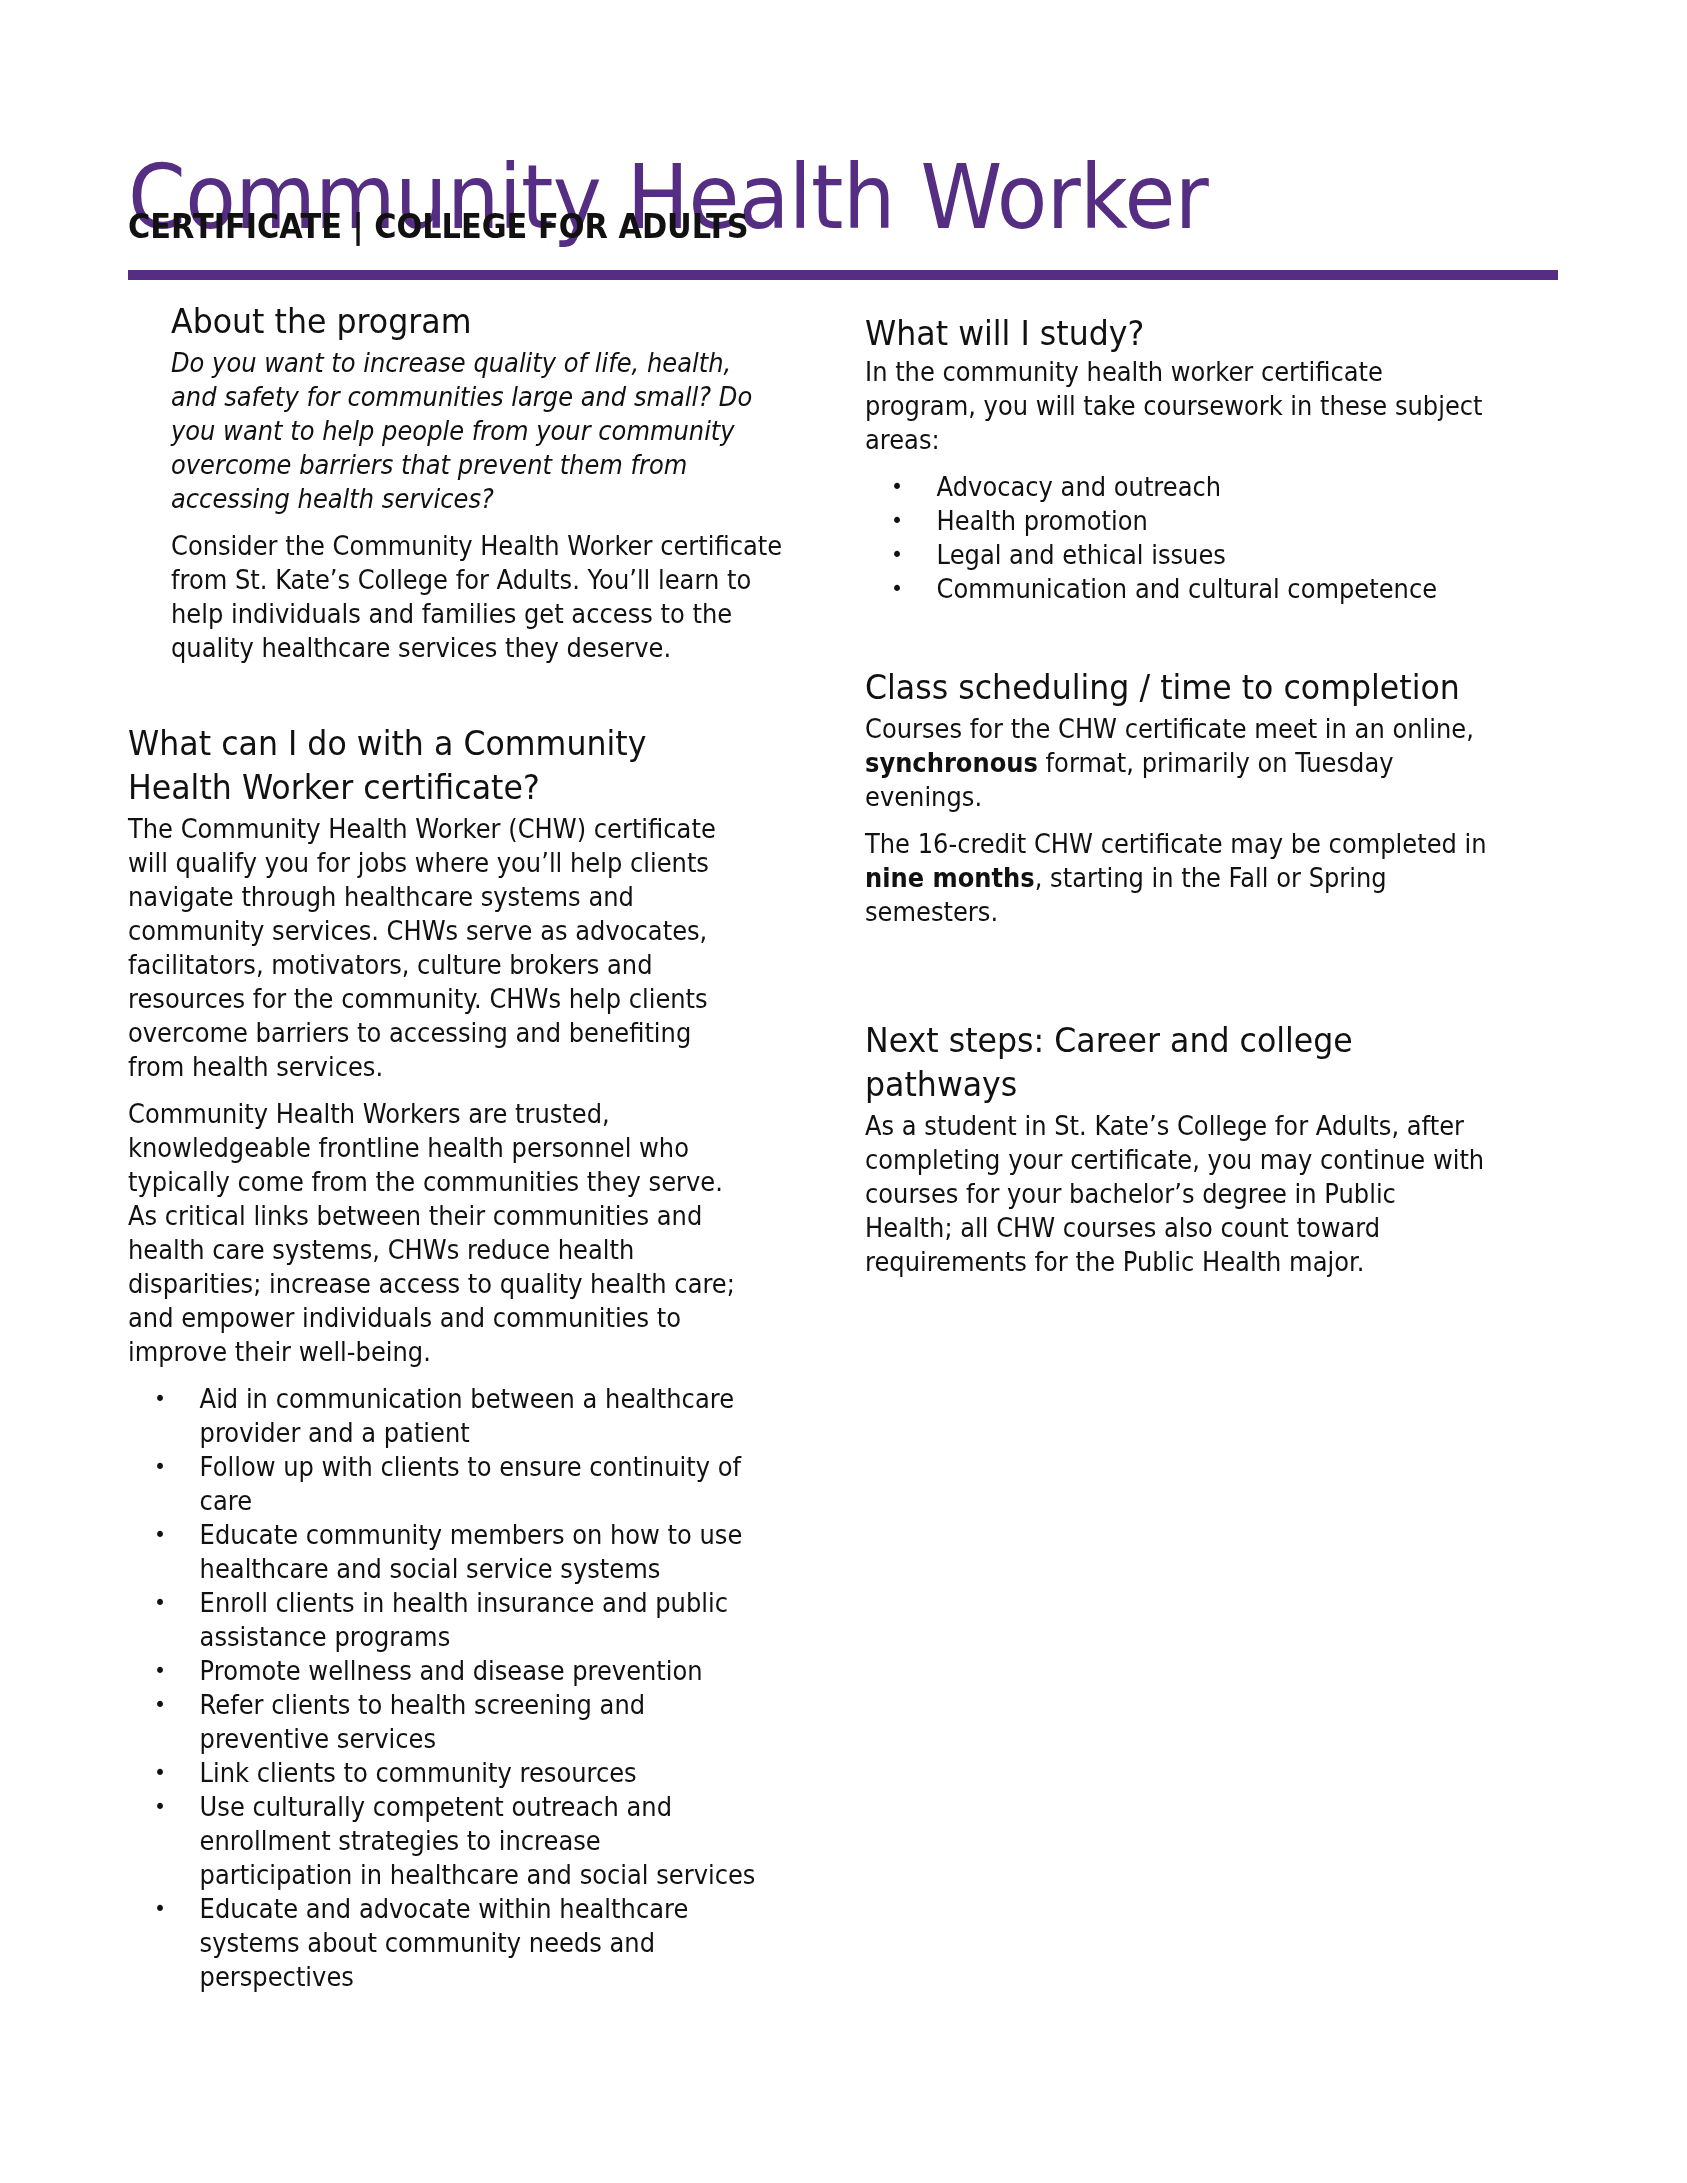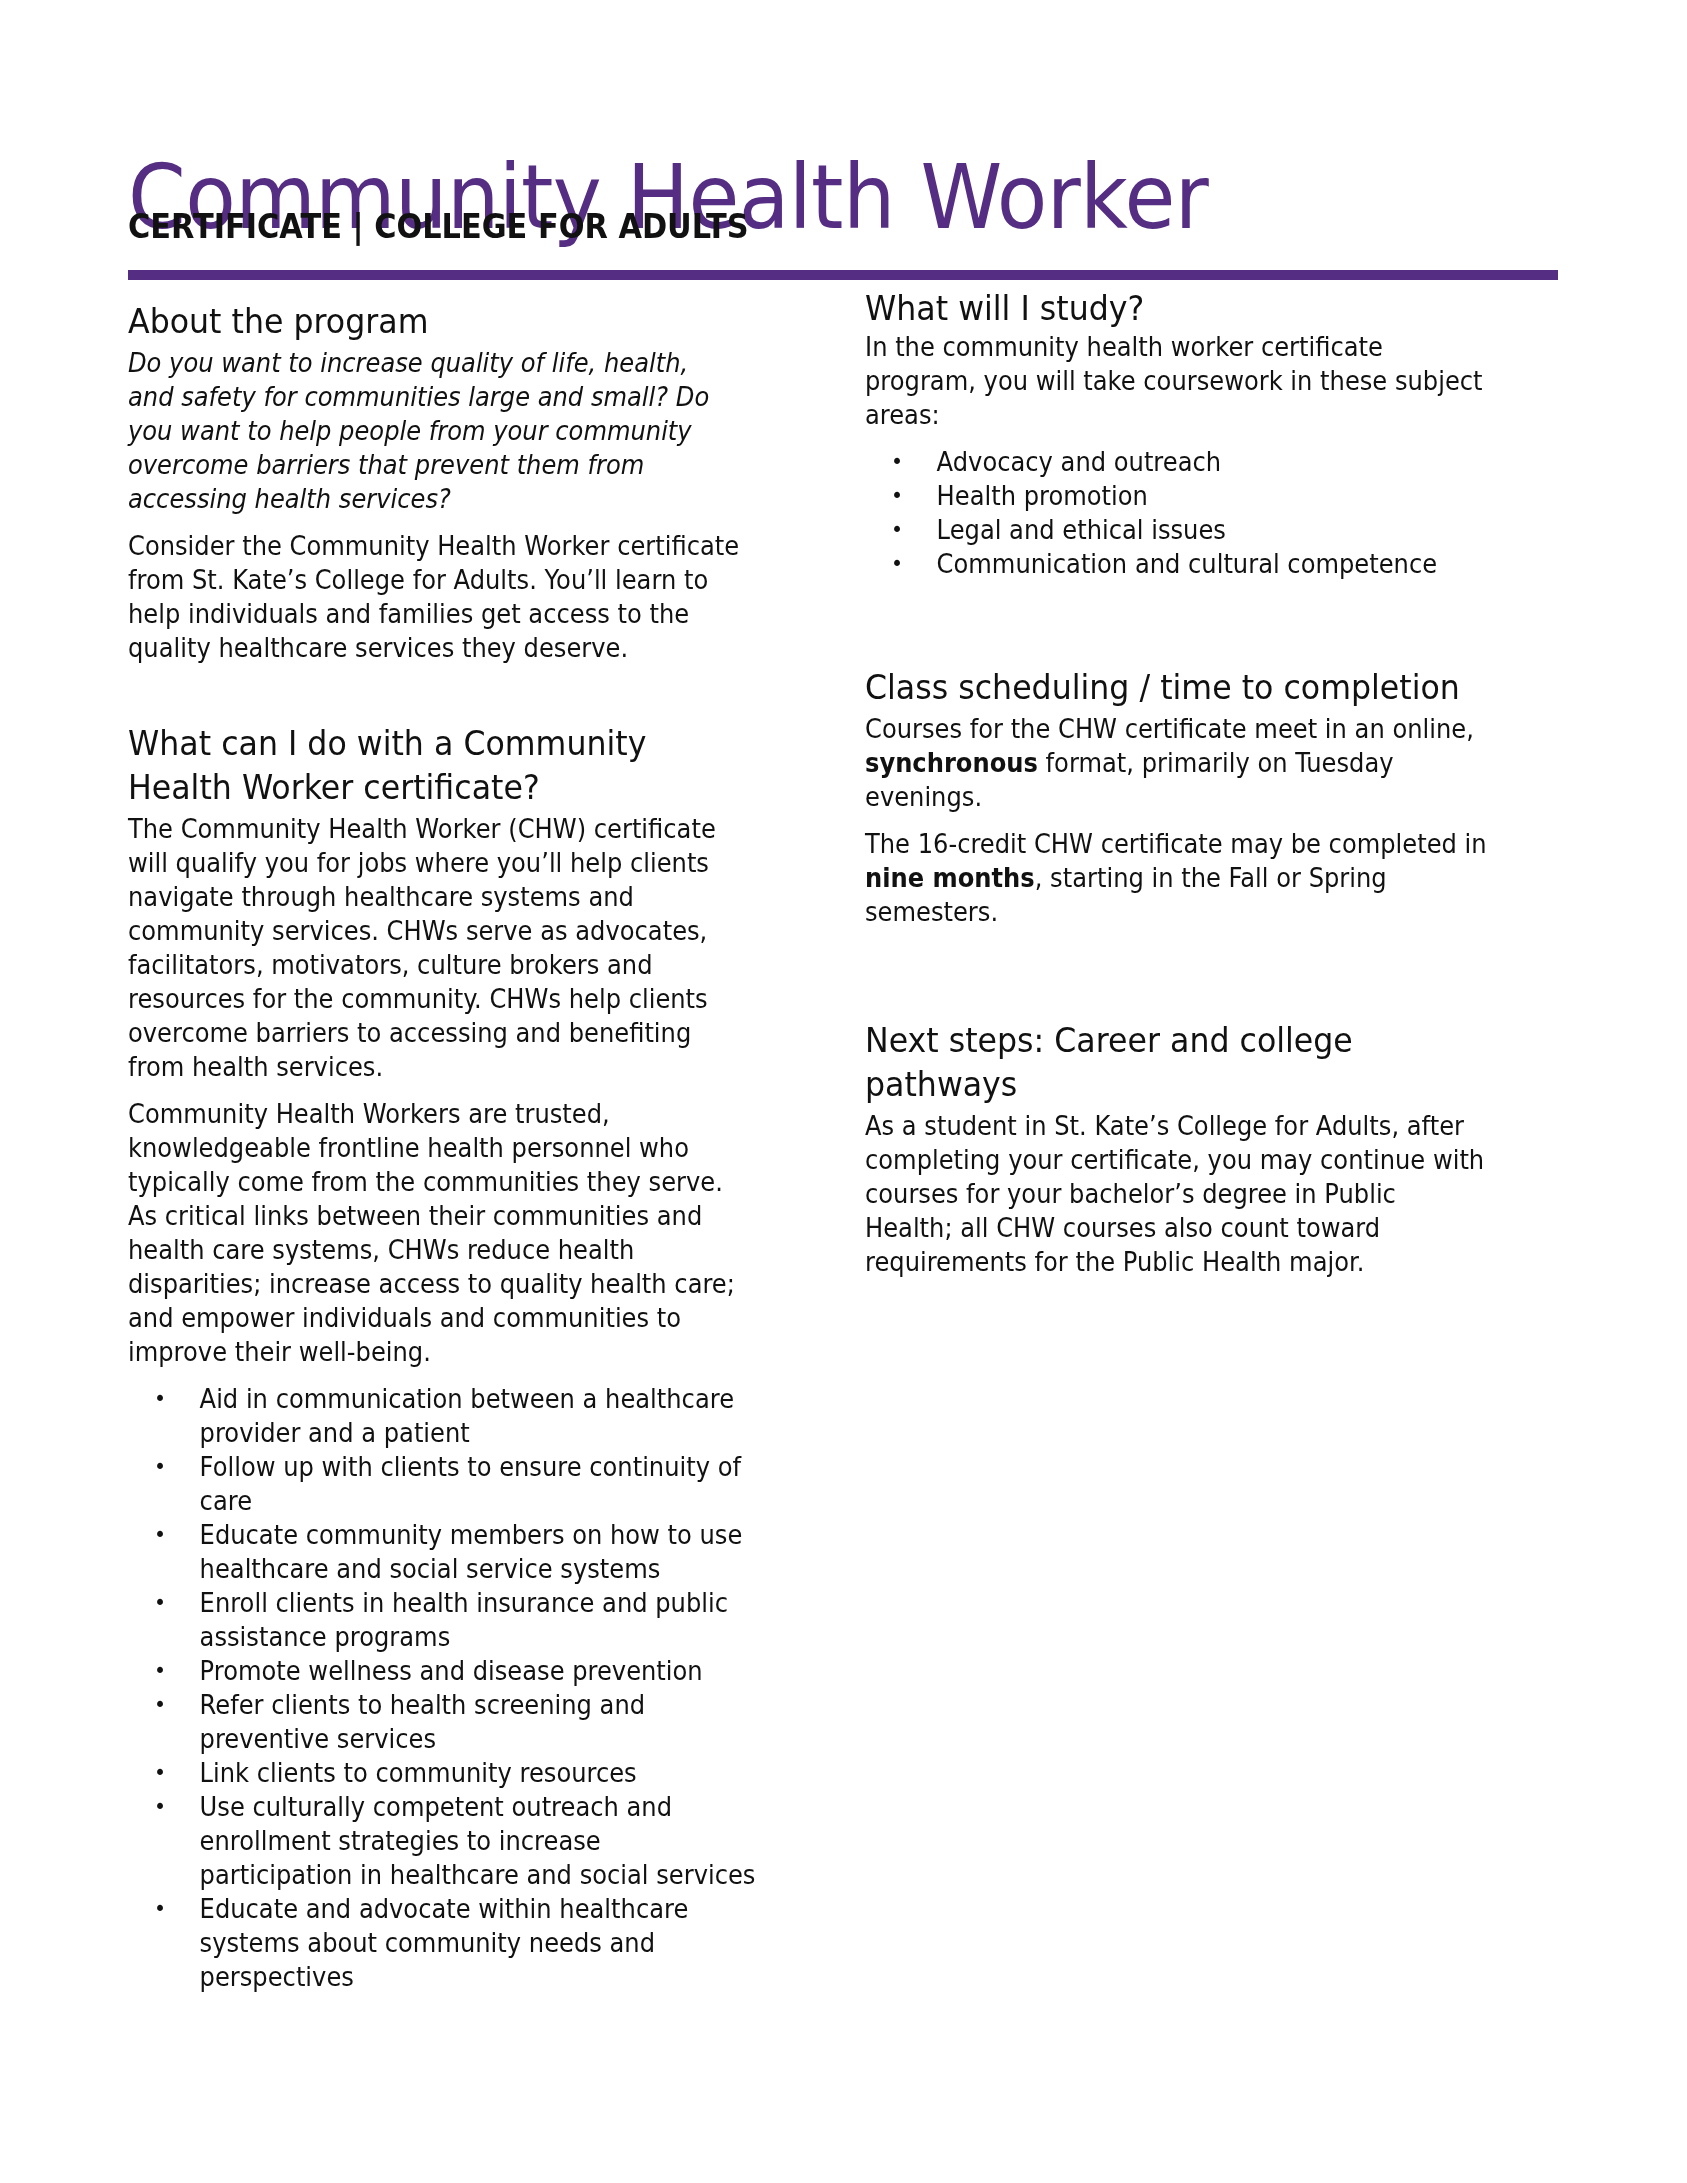--- a/index.html
+++ b/index.html
@@ -54,21 +54,21 @@
   .right-list li .bullet { left: 28px; }
 </style>
 </head>
 <body>
 
 <h1 class="title">Community Health Worker</h1>
 <div class="subtitle">CERTIFICATE  |  COLLEGE FOR ADULTS</div>
 <div class="rule"></div>
 
 <div class="col col-left">
-  <section class="block" style="top:299px;">
+  <section class="block" style="top:299px;margin-left:43px;">
     <h2>About the program</h2>
     <p class="italic" style="margin-top:2.9px;">Do you want to increase quality of life, health,
 and safety for communities large and small? Do
 you want to help people from your community
 overcome barriers that prevent them from
 accessing health services?</p>
     <p style="margin-top:13px;">Consider the Community Health Worker certificate
 from St. Kate’s College for Adults. You’ll learn to
 help individuals and families get access to the
 quality healthcare services they deserve.</p>
@@ -110,21 +110,21 @@
 enrollment strategies to increase
 participation in healthcare and social services</span></li>
       <li><span class="bullet">•</span><span class="txt">Educate and advocate within healthcare
 systems about community needs and
 perspectives</span></li>
     </ul>
   </section>
 </div>
 
 <div class="col col-right">
-  <section class="block" style="top:286px;">
+  <section class="block" style="top:311px;">
     <h2>What will I study?</h2>
     <p>In the community health worker certificate
 program, you will take coursework in these subject
 areas:</p>
     <ul class="right-list" style="margin-top:13px;">
       <li><span class="bullet">•</span><span class="txt">Advocacy and outreach</span></li>
       <li><span class="bullet">•</span><span class="txt">Health promotion</span></li>
       <li><span class="bullet">•</span><span class="txt">Legal and ethical issues</span></li>
       <li><span class="bullet">•</span><span class="txt">Communication and cultural competence</span></li>
     </ul>

